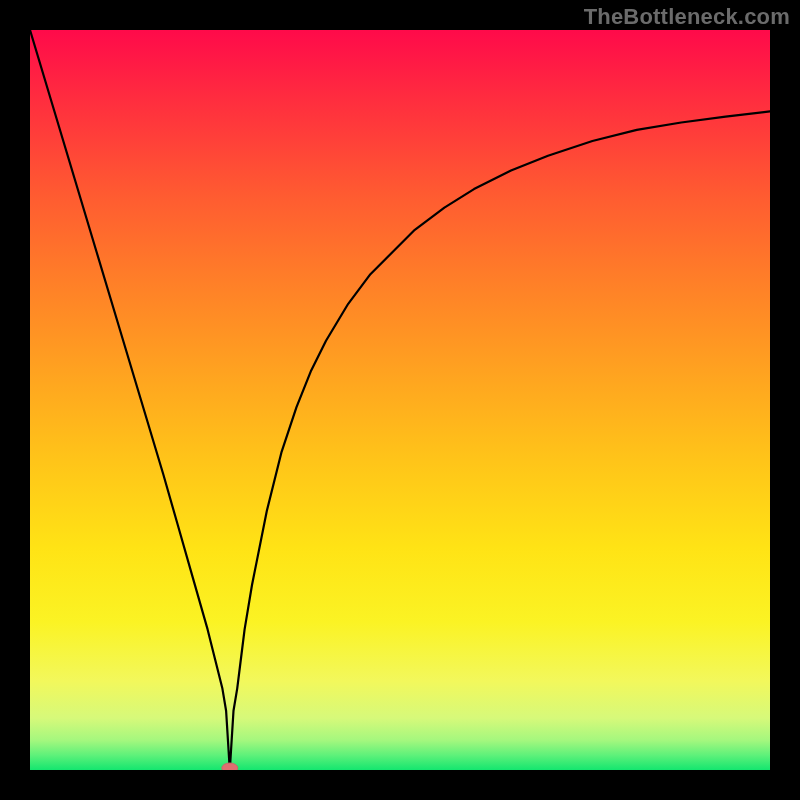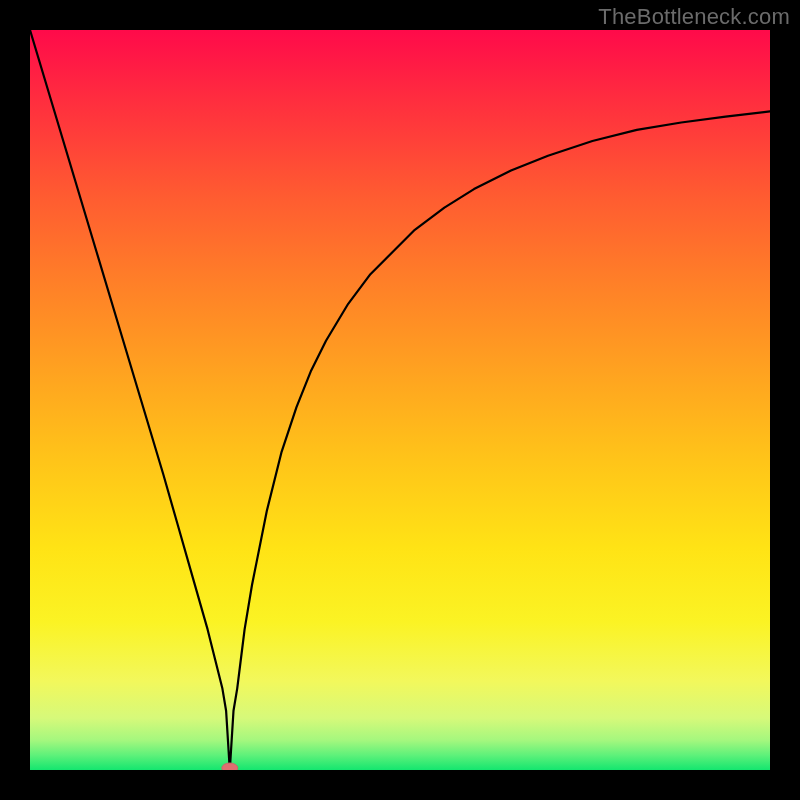--- a/index.html
+++ b/index.html
@@ -47,21 +47,21 @@
     width: 740px;
     height: 740px;
     pointer-events: none;
   }
   .watermark {
     position: absolute;
     top: 4px;
     right: 10px;
     font-family: Arial, Helvetica, sans-serif;
     font-size: 22px;
-    font-weight: 400;
+    font-weight: 700;
     color: #6b6b6b;
     letter-spacing: 0.2px;
     user-select: none;
   }
 </style>
 </head>
 <body>
 
 <div class="frame">
   <div class="plot-area"></div>

